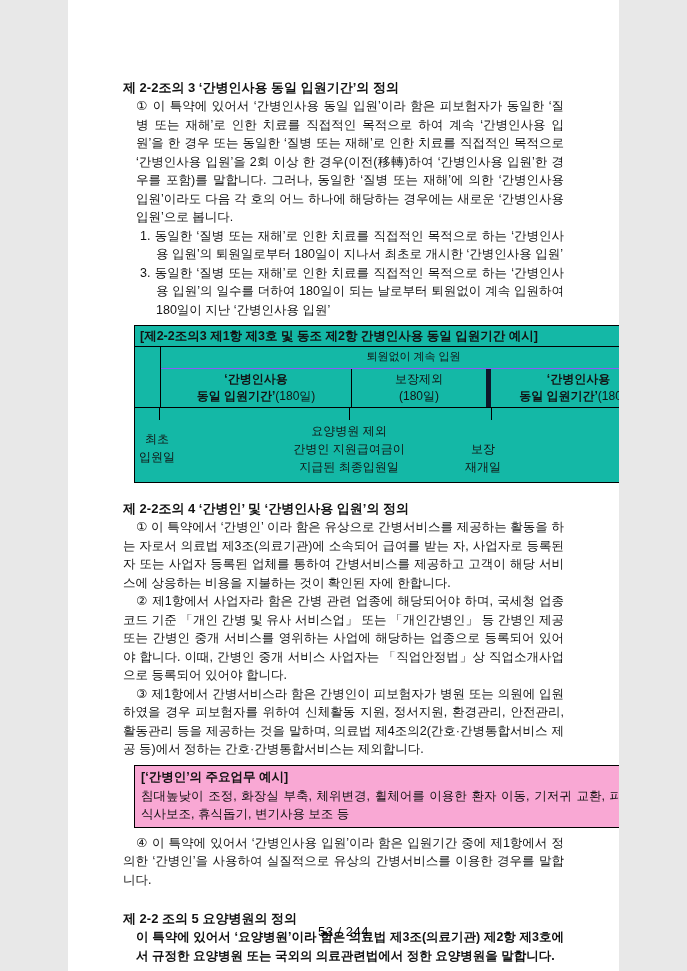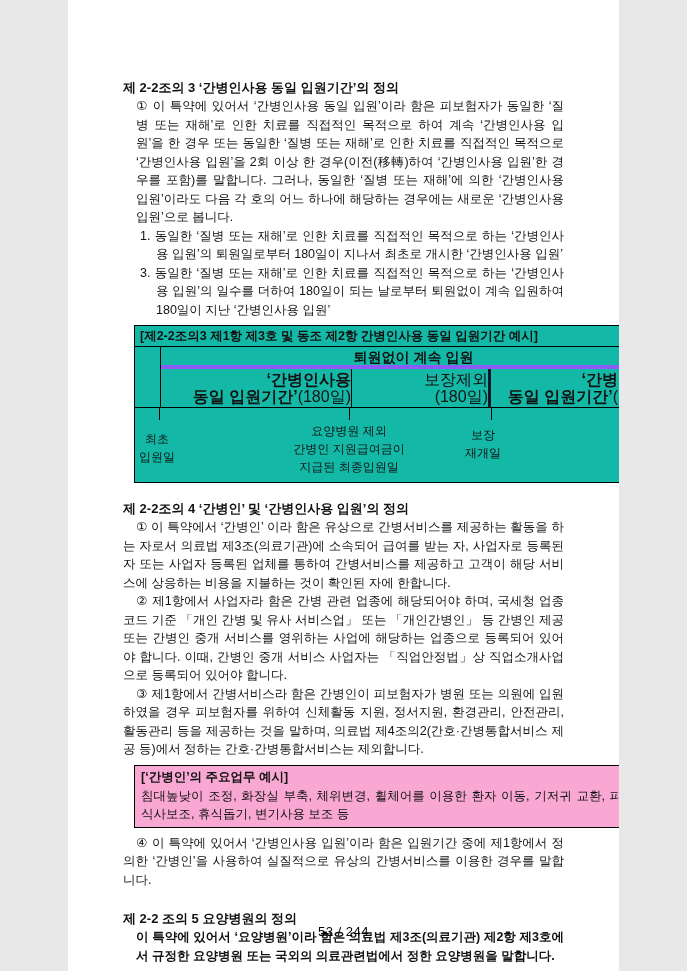--- a/index.html
+++ b/index.html
@@ -22,26 +22,26 @@
   
   .dg-box {
     position:relative; box-sizing:border-box;
     margin:6px 0 0 11px; width:561px; height:158px;
     border:1.5px solid #000; background:#14b8a6;
   }
   .dg-title { box-sizing:border-box; height:21px; border-bottom:1px solid #000;
               font-weight:bold; font-size:12.5px; padding:2px 0 0 5px; }
   .dg-table { position:absolute; box-sizing:border-box; left:25px; top:21px; width:507px;
               border-left:1px solid #000; border-right:1px solid #000; }
-  .dg-th { box-sizing:border-box; height:22px; border-bottom:4px solid #8b5cf6;
-           text-align:center; font-weight:bold; font-size:14px; padding-top:2px; }
+  .dg-th { box-sizing:border-box; height:22px; border-bottom:1px solid #8b5cf6;
+           text-align:center; font-weight:normal; font-size:11px; padding-top:2px; }
   .dg-row { display:flex; height:38px; }
-  .dg-c { box-sizing:border-box; text-align:right; font-size:16px; line-height:17px; padding-top:2px; }
+  .dg-c { box-sizing:border-box; text-align:center; font-size:12px; line-height:17px; padding-top:2px; }
   .dg-c1 { width:190px; }
-  .dg-c2 { width:140px; border-left:1px solid #000; border-right:3px solid #0f172a; }
+  .dg-c2 { width:140px; border-left:1px solid #000; border-right:5px solid #0f172a; }
   .dg-c3 { flex:1; }
   .dg-timeline { position:absolute; left:0; right:0; top:81px; border-top:1px solid #000; }
   .dg-tick { position:absolute; top:82px; width:1px; height:12px; background:#000; }
   .dg-ellipsis { position:absolute; right:7px; top:50px; font-size:12px; }
   .dg-label { position:absolute; transform:translateX(-50%); text-align:center;
               font-size:12px; line-height:18px; white-space:nowrap; }
 
   
   .duty-box { box-sizing:border-box; margin:6px 0 0 11px; width:561px;
               border:1.5px solid #000; padding:2px 6px 3px 6px; background:#f9a8d4; }
@@ -97,21 +97,21 @@
 
       <div class="dg-label" style="left:22px;  top:104px">
         <div>최초</div>
           <div>입원일</div>
       </div>
       <div class="dg-label" style="left:214px; top:96px">
         <div>요양병원 제외</div>
           <div>간병인 지원급여금이</div>
           <div>지급된 최종입원일</div>
       </div>
-      <div class="dg-label" style="left:348px; top:100px">
+      <div class="dg-label" style="left:348px; top:114px">
         <div>보장</div>
           <div>재개일</div>
       </div>
       <div class="dg-label" style="left:519px; top:104px">
         <div>보장재개일</div>
           <div>+180일</div>
       </div>
     </div>
 
     <section style="margin-top:16px">

